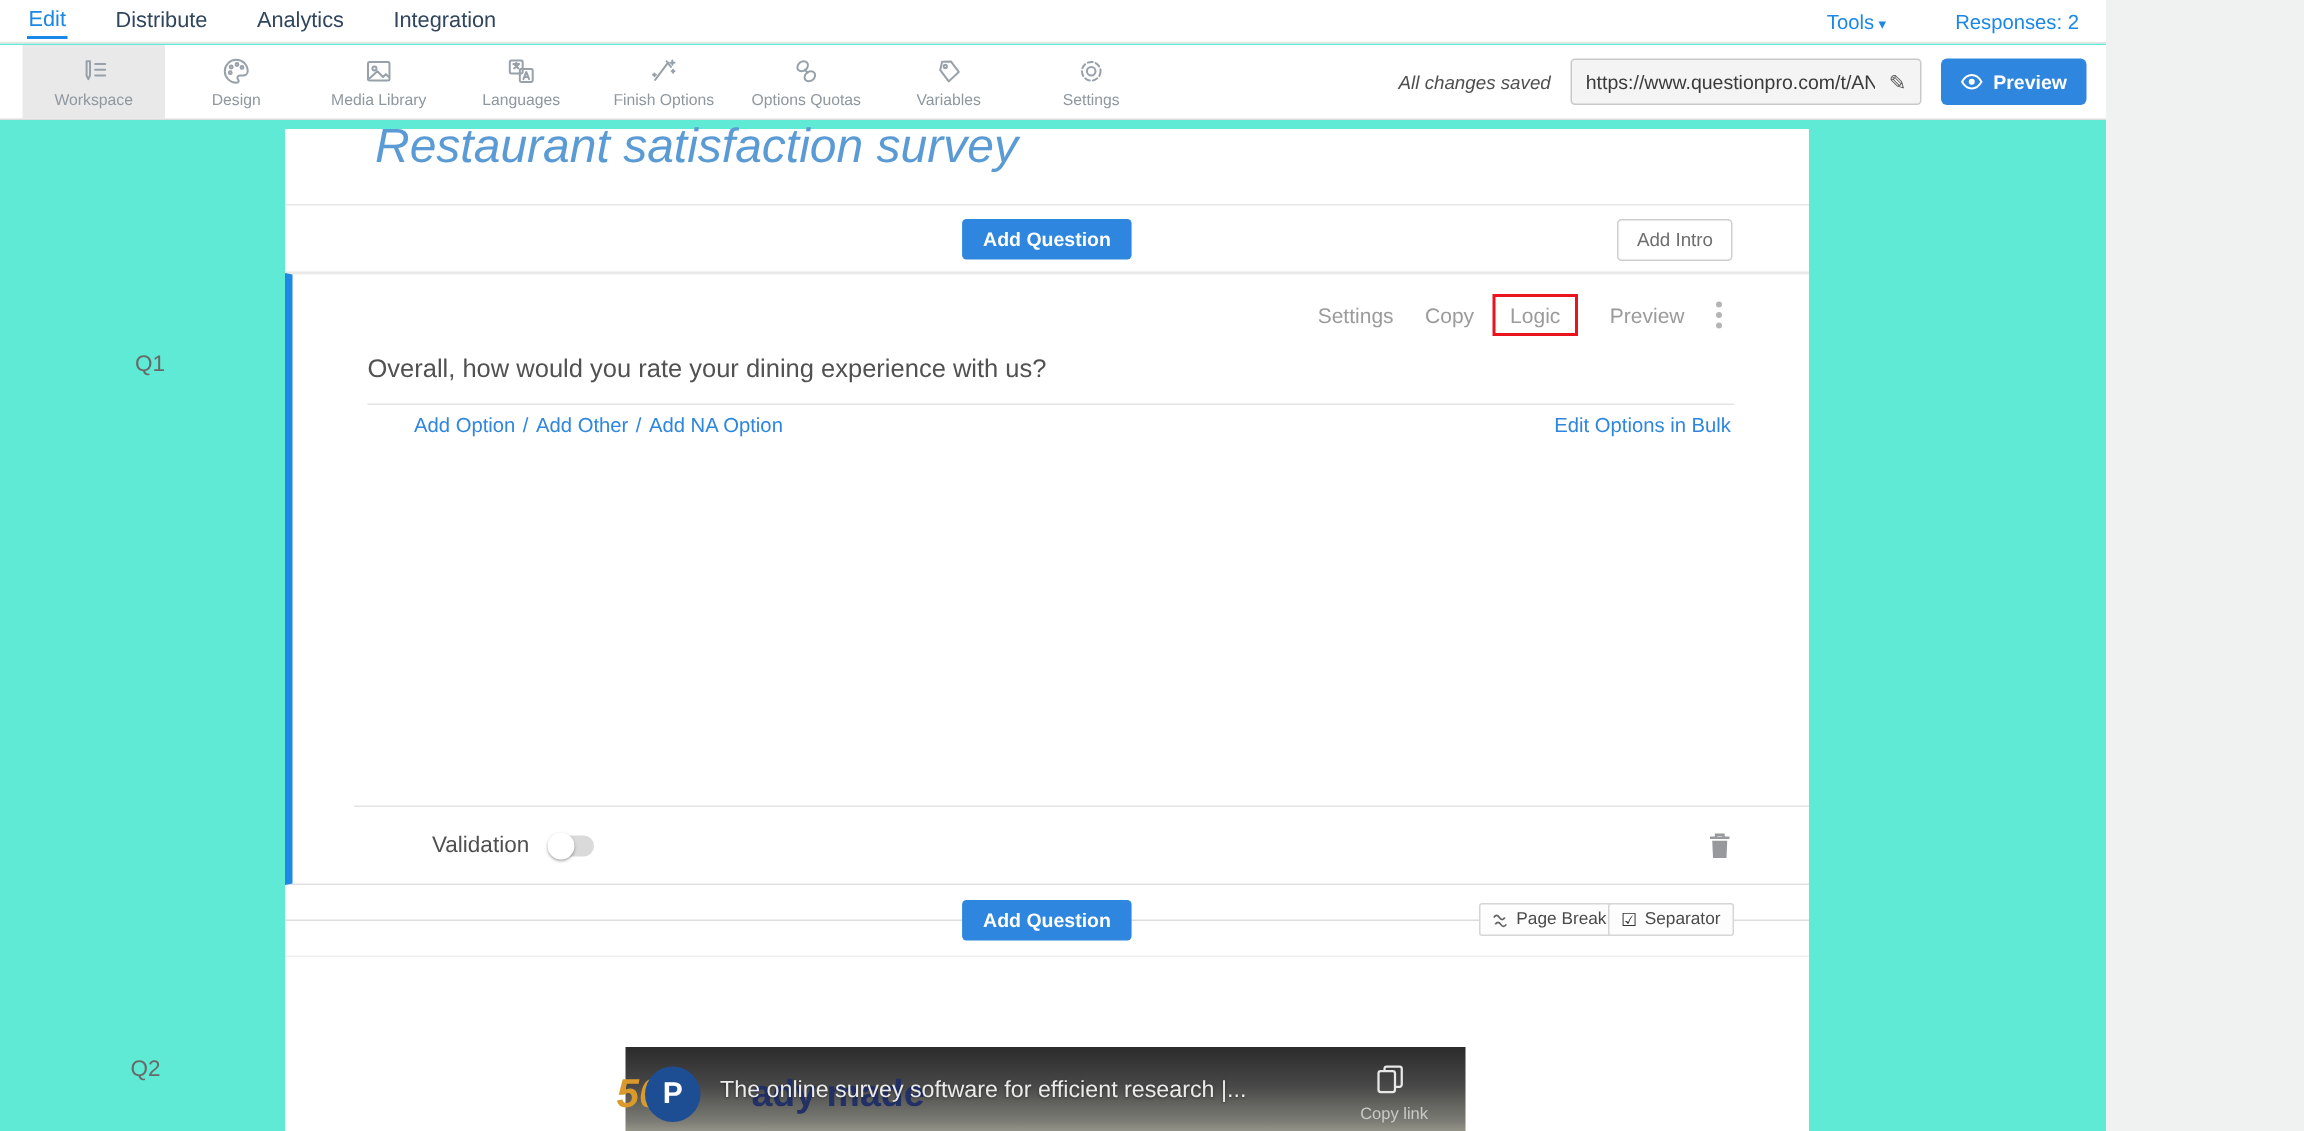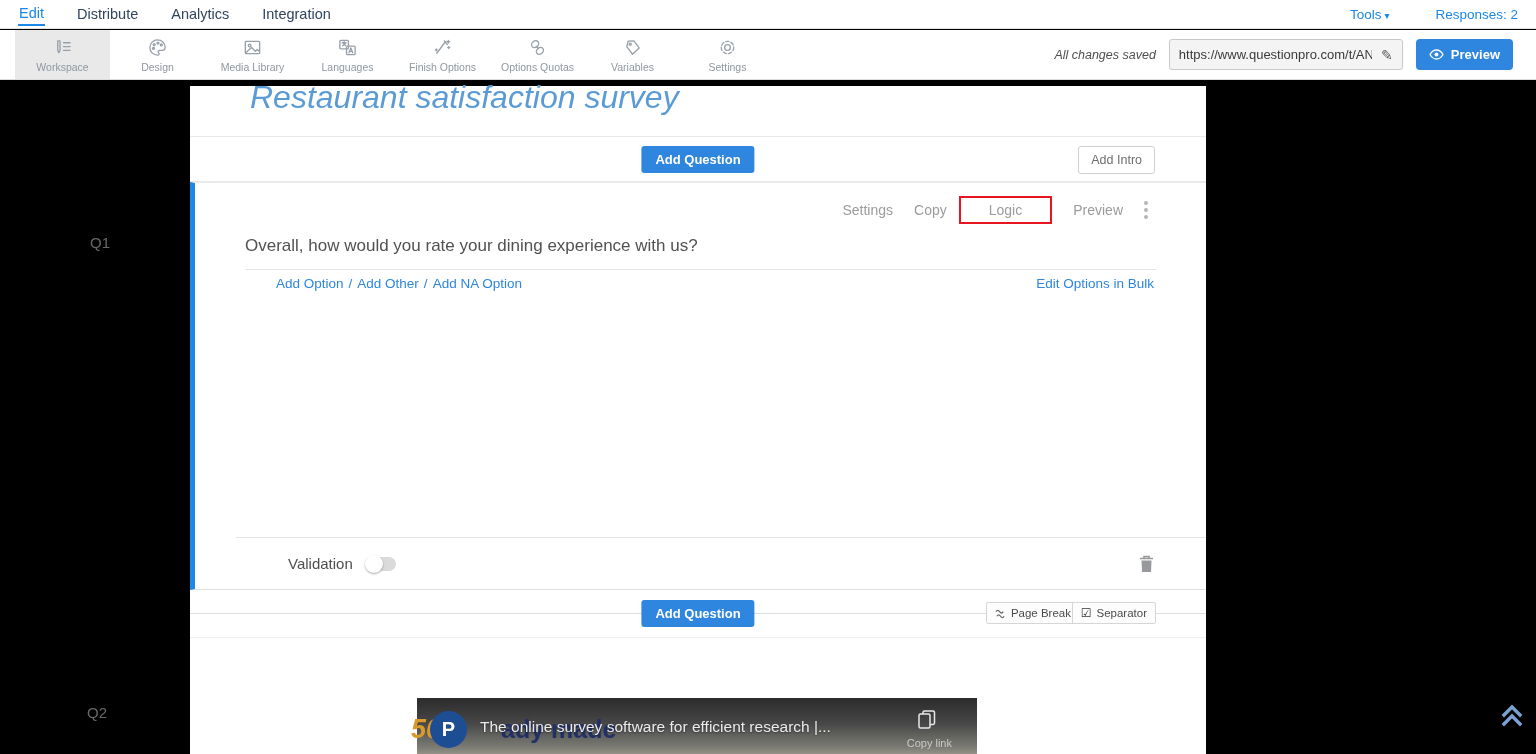--- a/index.html
+++ b/index.html
@@ -1,39 +1,39 @@
 <!DOCTYPE html>
 <html><head>
 <meta charset="utf-8">
 <style>
   * { box-sizing: border-box; }
   html,body { margin:0; padding:0; background:#f0f1f1; }
-  .screen { position:relative; width:1536px; height:754px; overflow:hidden;
-            background:#000000; font-family:"Liberation Sans", sans-serif; }
+  .screen { position:relative; width:1404px; height:754px; overflow:hidden;
+            background:#5eead4; font-family:"Liberation Sans", sans-serif; }
 
   
   .topnav { position:absolute; top:0; left:0; right:0; height:29px; background:#fff;
             border-bottom:1px solid #e3e3e3; display:flex; align-items:center;
             padding:0 18px; }
   .nav-item { font-size:14.5px; color:#30455e; margin-right:31px; cursor:pointer; padding:3px 1px; }
   .nav-item.active { color:#1b87e6; border-bottom:2px solid #1b87e6; }
   .topnav-right { margin-left:auto; display:flex; align-items:center; gap:46px;
                   font-size:13.5px; color:#1b87e6; }
   .tools-caret { font-size:10px; margin-left:3px; }
 
   
   .toolbar { position:absolute; top:30px; left:0; right:0; height:50px; background:#fff;
              border-bottom:1px solid #dcdcdc; display:flex; align-items:stretch; padding-left:15px; }
   .tile { width:95px; display:flex; flex-direction:column; align-items:center;
           justify-content:center; gap:3px; cursor:pointer; }
   .tile.active { background:#e9e9e9; }
   .tile svg { width:21px; height:21px; stroke:#98a1aa; fill:none; stroke-width:1.4;
               stroke-linecap:round; stroke-linejoin:round; }
   .tile-label { font-size:10.5px; color:#8f979f; white-space:nowrap; }
-  .toolbar-right { margin-left:auto; display:flex; align-items:center; gap:13px; padding-right:23px; }
+  .toolbar-right { margin-left:auto; display:flex; align-items:center; gap:13px; padding-right:13px; }
   .saved-status { font-style:italic; font-size:12.5px; color:#4f4f4f; }
   .url-wrap { width:234px; height:31px; border:1px solid #c9c9c9; border-radius:3px;
               background:#f4f4f4; display:flex; align-items:center; overflow:hidden; }
   .url-input { flex:1; min-width:0; border:0; background:transparent; font-size:13px;
                color:#3a3a3a; padding:0 0 0 9px; outline:none;
                font-family:"Liberation Sans",sans-serif; }
   .pencil { font-size:14px; color:#555; padding:0 9px; cursor:pointer; }
   .btn-preview { height:31px; background:#2e86de; border:none; border-radius:4px; color:#fff;
                  font-size:13px; font-weight:bold; display:flex; align-items:center; gap:7px;
                  padding:0 13px; cursor:pointer; font-family:"Liberation Sans",sans-serif; }
@@ -52,21 +52,21 @@
   .btn-add-intro { position:absolute; right:51px; top:9px; background:#fff;
                    border:1px solid #cfcfcf; border-radius:3px; color:#6e6e6e; font-size:12.5px;
                    padding:6px 12px; cursor:pointer; font-family:"Liberation Sans",sans-serif; }
 
   
   .qcard { position:relative; height:408px; border-left:5px solid #1e88e5;
            border-top:1px solid #ececec; border-bottom:1px solid #e0e0e0; }
   .card-actions { position:absolute; top:13px; right:56px; display:flex; align-items:center;
                   font-size:14px; color:#9b9b9b; }
   .action { margin-left:21px; cursor:pointer; }
-  .logic-box { border:2px solid #e8141e; padding:4px 28px; margin-left:12px; cursor:pointer; }
+  .logic-box { border:2px solid #e8141e; padding:4px 10px; margin-left:12px; cursor:pointer; }
   .kebab { margin-left:19px; display:flex; flex-direction:column; gap:3px; cursor:pointer; padding:2px; }
   .kebab i { width:4px; height:4px; border-radius:50%; background:#b5b5b5; }
 
   .q-text { margin:53px 50px 0; font-size:17px; color:#515151; }
   .q-underline { margin:13px 50px 0; border-bottom:1px solid #e4e4e4; }
   .opt-list { margin:21px 50px 0; padding:0; list-style:none; }
   .opt-row { display:flex; align-items:center; height:40px; gap:17px; }
   .radio { width:17px; height:17px; border:1.5px solid #a8a8a8; border-radius:50%;
            background:#fff; flex:0 0 17px; cursor:pointer; }
   .opt-label { font-size:14.5px; color:#8a9095; }

